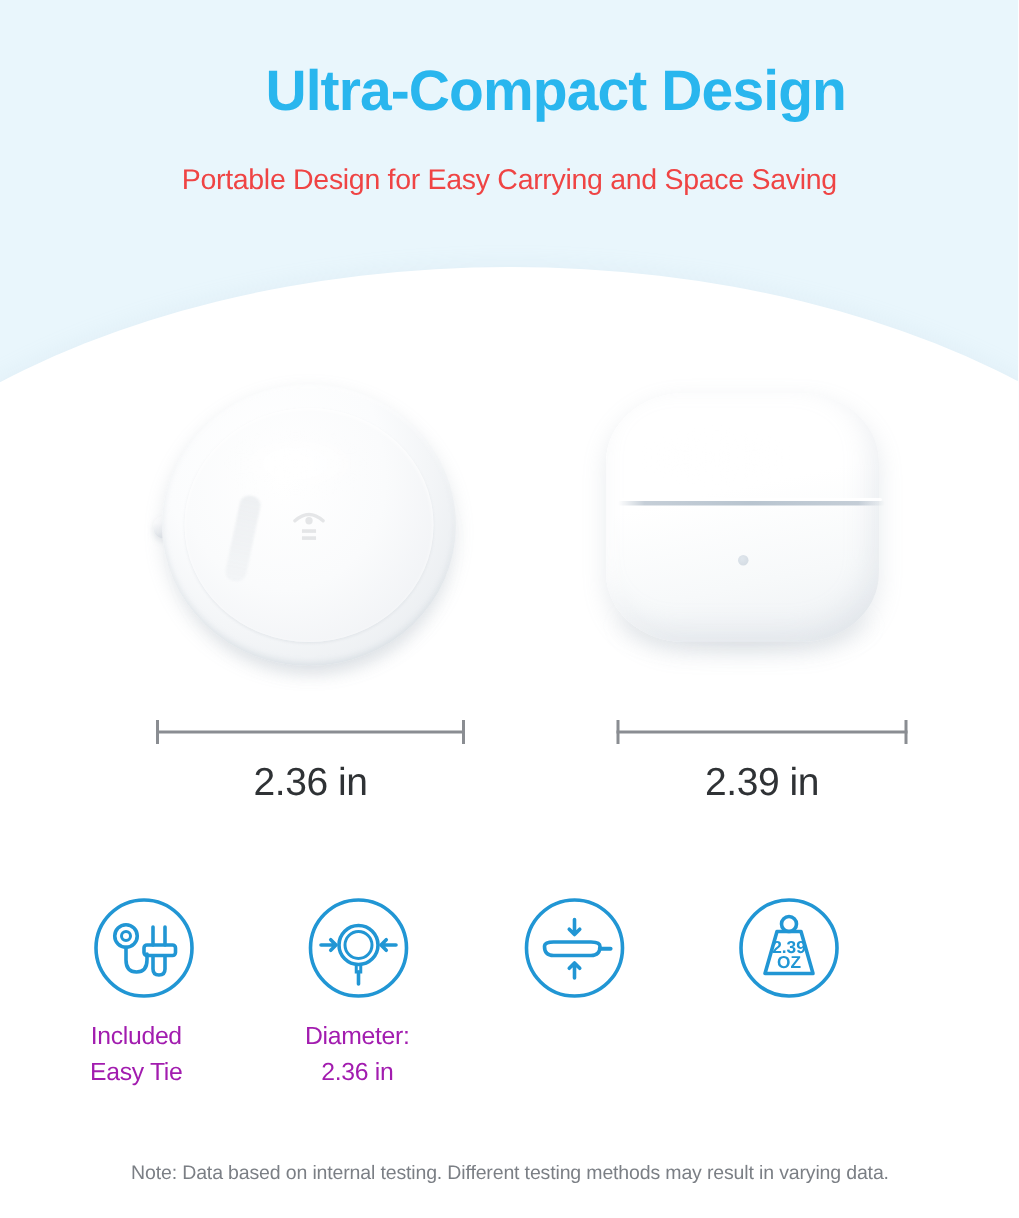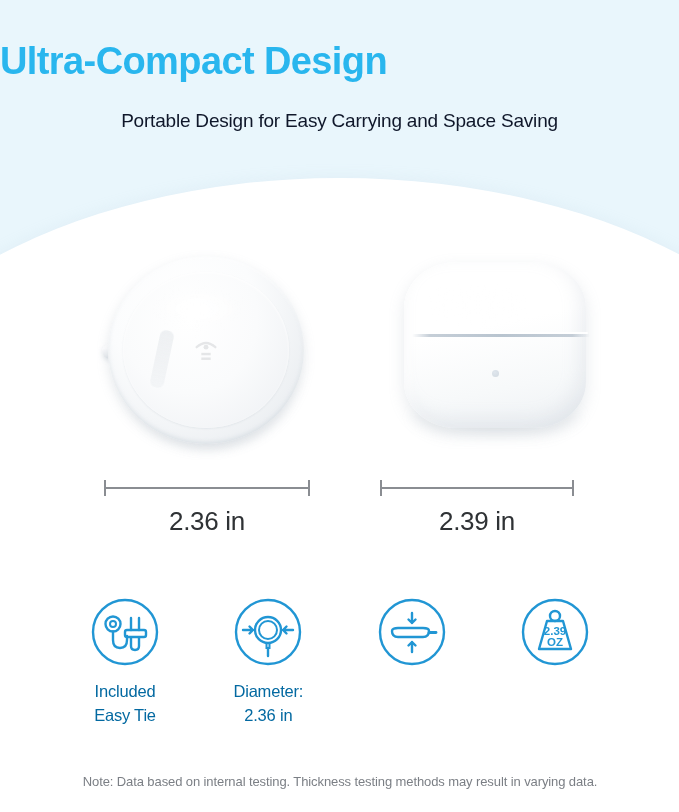--- a/index.html
+++ b/index.html
@@ -39,35 +39,35 @@
     border-radius: 50% 50% 0 0 / 58% 58% 0 0;
     background: #ffffff;
     box-shadow: 0 -2px 14px rgba(170, 200, 215, 0.12);
   }
 
   
   .headline {
     position: absolute;
     left: 0; top: 40px;
     width: 564px;
-    text-align: left;
+    text-align: right;
     font-size: 38px;
     font-weight: bold;
     letter-spacing: -0.6px;
     color: #29b6ee;
     line-height: 1.15;
   }
   .subhead {
     position: absolute;
     left: 0; top: 110px;
     width: 679px;
     text-align: center;
     font-size: 19px;
     font-weight: normal;
-    color: #0f172a;
+    color: #ef4444;
     letter-spacing: -0.2px;
   }
 
   
   .stage {
     position: absolute;
     left: 0; top: 240px;
     width: 679px;
     height: 230px;
   }
@@ -267,46 +267,46 @@
   .dim-cap.right { right: 0; }
   .dim-label {
     margin-top: 10px;
     text-align: center;
     font-size: 26px;
     color: #2f3235;
     letter-spacing: -0.3px;
   }
 
   .dim-left  { left: 104px; top: 480px; width: 206px; }
-  .dim-right { left: 380px; top: 480px; width: 194px; }
+  .dim-right { left: 411px; top: 480px; width: 194px; }
 
   
   .features {
     position: absolute;
     left: 60px; top: 596px;
     width: 560px;
     display: flex;
     justify-content: space-between;
   }
   .feature {
     width: 130px;
     display: flex;
     flex-direction: column;
-    align-items: center;
+    align-items: flex-start;
   }
   .feature-icon {
     width: 72px;
     height: 72px;
   }
   .feature-text {
     margin-top: 12px;
     text-align: center;
     font-size: 16.5px;
     line-height: 1.45;
-    color: #0369a1;
+    color: #a21caf;
     letter-spacing: -0.2px;
   }
 
   
   .footnote {
     position: absolute;
     left: 70px; top: 772px;
     width: 540px;
     text-align: center;
     font-size: 13px;
@@ -427,15 +427,15 @@
         <circle cx="36" cy="36" r="32" fill="none" stroke="#2196d4" stroke-width="2.4"></circle>
         <circle cx="36" cy="20" r="5" fill="none" stroke="#2196d4" stroke-width="2.4"></circle>
         <path d="M28 25 L44 25 L52 53 L20 53 Z" fill="none" stroke="#2196d4" stroke-width="2.4" stroke-linejoin="round"></path>
         <text x="36" y="39" text-anchor="middle" font-family="'Liberation Sans', sans-serif" font-size="11.5" font-weight="bold" fill="#2196d4">2.39</text>
         <text x="36" y="49.5" text-anchor="middle" font-family="'Liberation Sans', sans-serif" font-size="11.5" font-weight="bold" fill="#2196d4">OZ</text>
       </svg>
     </div>
 
   </div>
 
-  <div class="footnote">Note: Data based on internal testing. Thickness testing methods may result in varying data.</div>
+  <div class="footnote">Note: Data based on internal testing. Different testing methods may result in varying data.</div>
 
 </div>
 
 </body></html>

